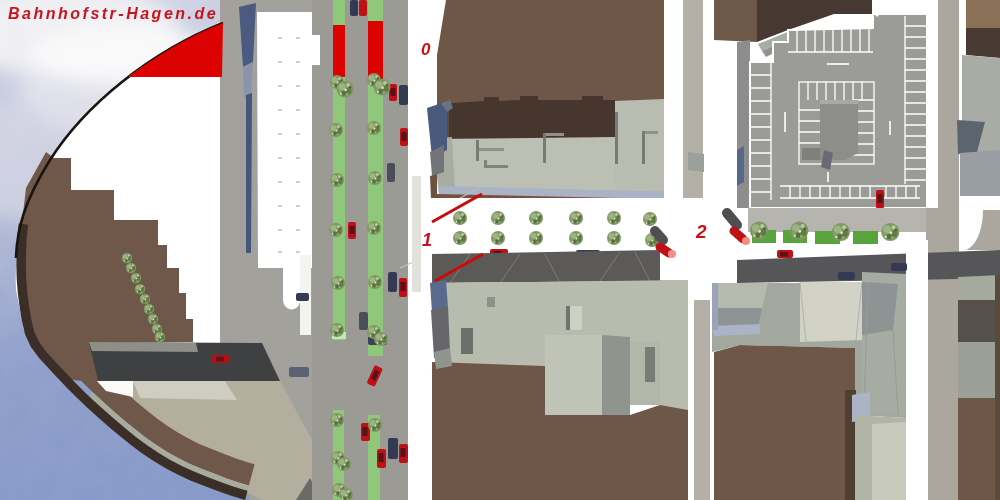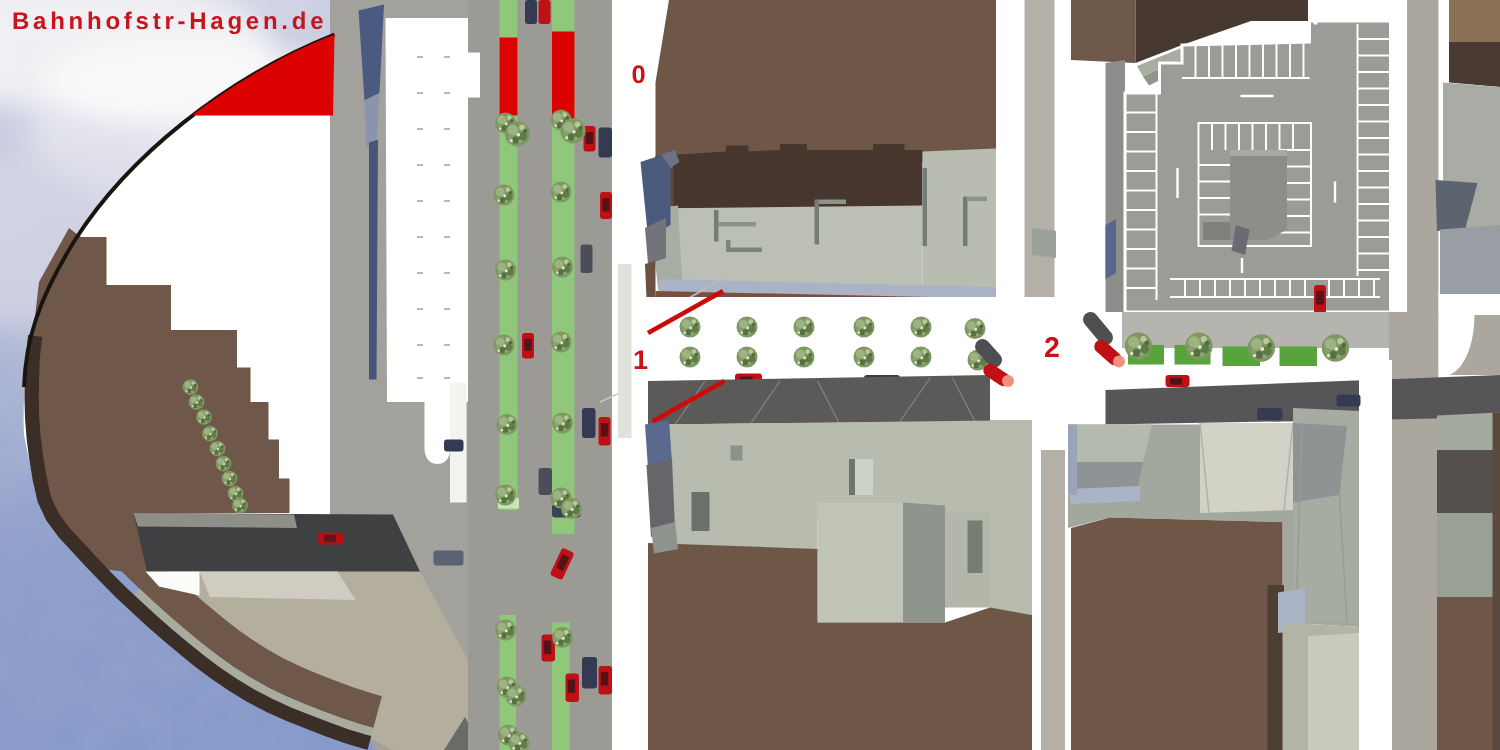--- a/index.html
+++ b/index.html
@@ -1,16 +1,16 @@
 <!DOCTYPE html>
 <html><head>
 <meta charset="utf-8">
 <style>
 html,body{margin:0;padding:0;background:#fff;}
-#stage{position:relative;width:1000px;height:500px;overflow:hidden;font-family:"Liberation Sans",sans-serif;}
+#stage{position:relative;width:1000px;height:500px;overflow:hidden;font-family:"Liberation Sans",sans-serif;font-style:italic;}
 svg{display:block;}
 </style>
 </head>
 <body>
 <div id="stage">
 <svg width="1000" height="500" viewBox="0 0 1000 500">
 <defs>
 <linearGradient id="skyg" x1="0" y1="0" x2="0.45" y2="1">
 <stop offset="0" stop-color="#e8e7ef"></stop>
 <stop offset="0.35" stop-color="#bfc4da"></stop>

